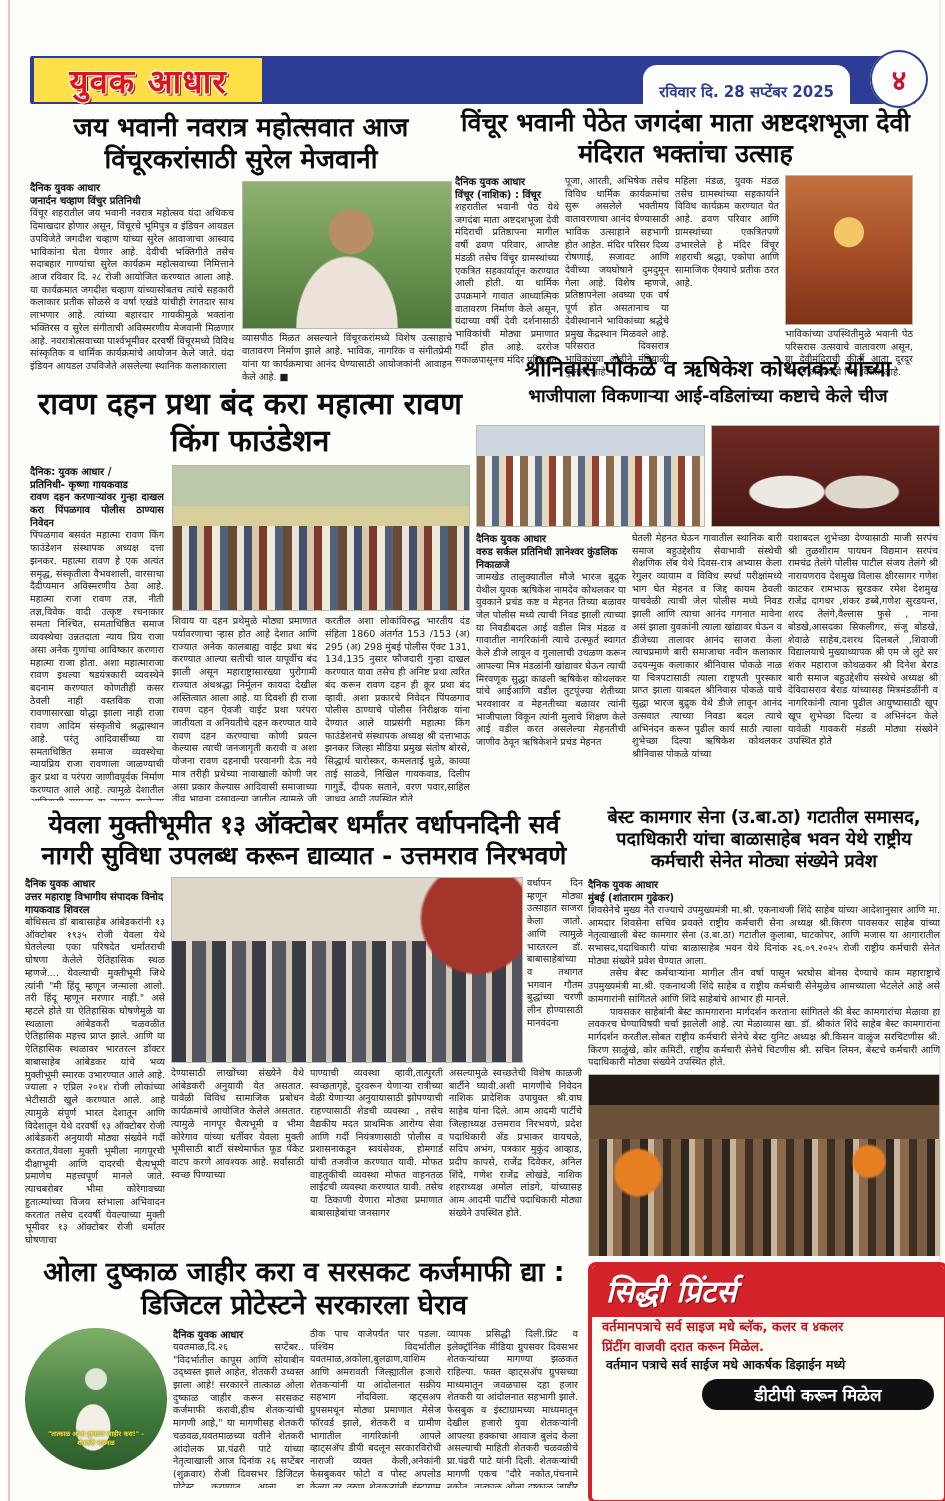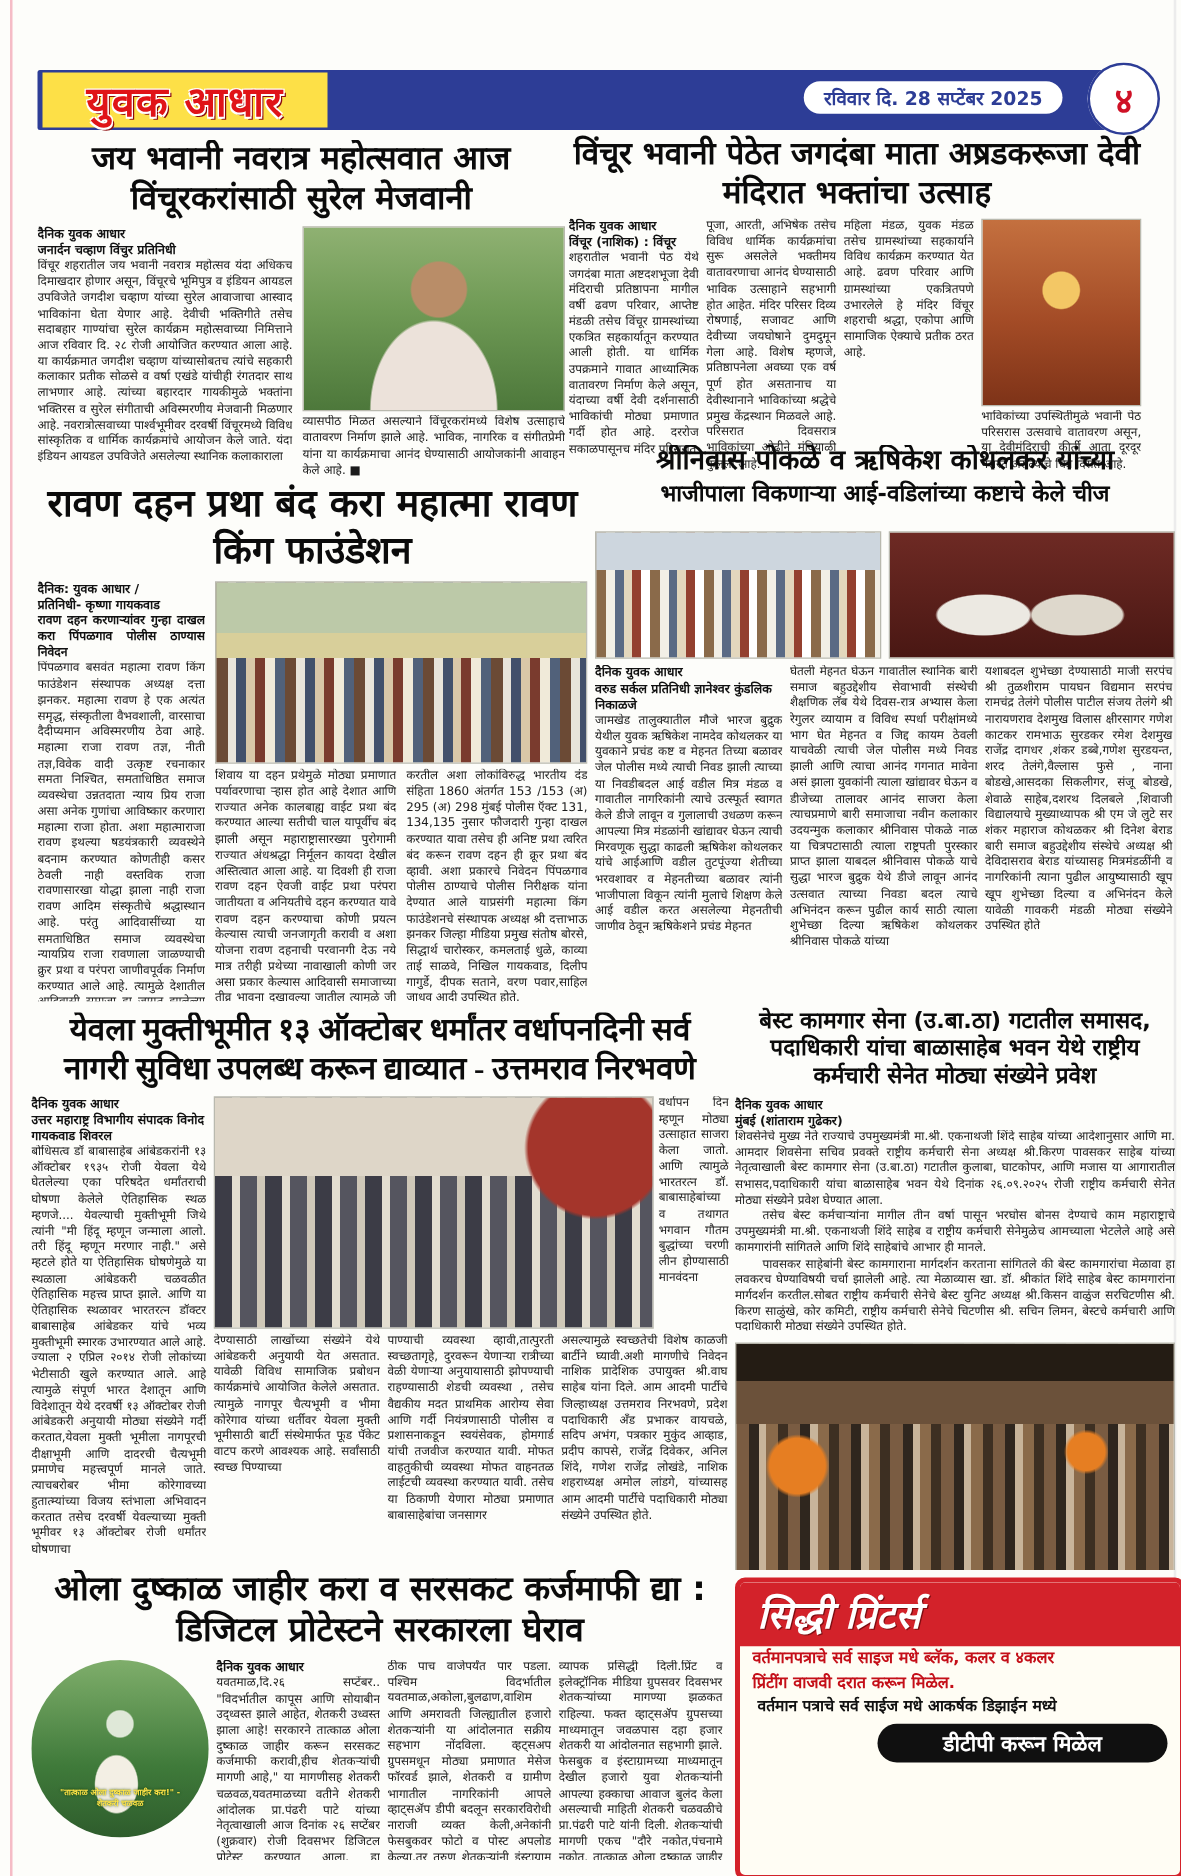--- a/index.html
+++ b/index.html
@@ -3,21 +3,21 @@
 <meta charset="utf-8">
 <style>
   html,body{margin:0;padding:0;background:#ffffff;}
   .page{position:relative;width:945px;height:1501px;background:#fdfdfa;overflow:hidden;
         font-family:"DejaVu Sans",sans-serif;color:#1b1b1b;}
   .edge{position:absolute;top:0;bottom:0;width:2px;}
   .masthead{position:absolute;left:30px;top:56px;width:886px;height:48px;background:#2d3d96;border-radius:2px;}
   .logo-patch{position:absolute;left:4px;top:2px;width:228px;height:44px;background:#fde047;display:flex;align-items:center;justify-content:center;}
   .logo{font-size:33px;font-weight:800;color:#e01418;letter-spacing:1px;
         text-shadow:-1px -1px 0 #fff,1px -1px 0 #fff,-1px 1px 0 #fff,1px 1px 0 #fff,2px 2px 0 #8c0b0e;}
-  .date-box{position:absolute;right:66px;top:9px;background:#ffffff;border-radius:14px;padding:3px 16px;
+  .date-box{position:absolute;right:66px;top:9px;background:#ffffff;border-radius:14px;padding:16px 16px;
         color:#2d3d96;font-weight:700;font-size:15px;white-space:nowrap;}
   .page-circle{position:absolute;right:-12px;top:-6px;width:58px;height:58px;background:#ffffff;border-radius:50%;
         display:flex;align-items:center;justify-content:center;color:#cf1126;font-size:28px;font-weight:800;
         box-shadow:0 0 0 2px #2d3d96 inset;}
   .art{position:absolute;overflow:hidden;}
   .hl{margin:0 0 6px 0;font-weight:800;color:#0b0b0b;text-align:center;line-height:1.22;padding:0 4px;}
   .row{display:flex;gap:8px;}
   .tcol{overflow:hidden;}
   .bt{font-size:9.5px;line-height:1.34;text-align:justify;color:#1b1b1b;overflow:hidden;}
   .byline{font-size:10px;font-weight:700;color:#111;line-height:1.3;}
@@ -91,21 +91,21 @@
         <div class="bt">विंचूर शहरातील जय भवानी नवरात्र महोत्सव यंदा अधिकच दिमाखदार होणार असून, विंचूरचे भूमिपुत्र व इंडियन आयडल उपविजेते जगदीश चव्हाण यांच्या सुरेल आवाजाचा आस्वाद भाविकांना घेता येणार आहे. देवीची भक्तिगीते तसेच सदाबहार गाण्यांचा सुरेल कार्यक्रम महोत्सवाच्या निमित्ताने आज रविवार दि. २८ रोजी आयोजित करण्यात आला आहे. या कार्यक्रमात जगदीश चव्हाण यांच्यासोबतच त्यांचे सहकारी कलाकार प्रतीक सोळसे व वर्षा एखंडे यांचीही रंगतदार साथ लाभणार आहे. त्यांच्या बहारदार गायकीमुळे भक्तांना भक्तिरस व सुरेल संगीताची अविस्मरणीय मेजवानी मिळणार आहे. नवरात्रोत्सवाच्या पार्श्वभूमीवर दरवर्षी विंचूरमध्ये विविध सांस्कृतिक व धार्मिक कार्यक्रमांचे आयोजन केले जाते. यंदा इंडियन आयडल उपविजेते असलेल्या स्थानिक कलाकाराला</div>
       </div>
       <div style="width:210px;">
         <div class="photo ph-singer" style="height:146px;"></div>
         <div class="bt" style="height:50px;margin-top:3px;">व्यासपीठ मिळत असल्याने विंचूरकरांमध्ये विशेष उत्साहाचे वातावरण निर्माण झाले आहे. भाविक, नागरिक व संगीतप्रेमी यांना या कार्यक्रमाचा आनंद घेण्यासाठी आयोजकांनी आवाहन केले आहे.  ■</div>
       </div>
     </div>
   </section>
 
   <section class="art" style="left:455px;top:108px;width:461px;height:276px;">
-    <h1 class="hl" style="font-size:25px;">विंचूर भवानी पेठेत जगदंबा माता अष्रडकरूजा देवी मंदिरात भक्तांचा उत्साह</h1>
+    <h1 class="hl" style="font-size:25px;">विंचूर भवानी पेठेत जगदंबा माता अष्टदशभूजा देवी मंदिरात भक्तांचा उत्साह</h1>
     <div class="row" style="gap:6px;">
       <div class="tcol" style="width:104px;height:206px;">
         <div class="byline">दैनिक युवक आधार</div>
         <div class="byline">विंचूर (नाशिक) : विंचूर</div>
         <div class="bt">शहरातील भवानी पेठ येथे जगदंबा माता अष्टदशभूजा देवी मंदिराची प्रतिष्ठापना मागील वर्षी ढवण परिवार, आप्तेष्ट मंडळी तसेच विंचूर ग्रामस्थांच्या एकत्रित सहकार्यातून करण्यात आली होती. या धार्मिक उपक्रमाने गावात आध्यात्मिक वातावरण निर्माण केले असून, यंदाच्या वर्षी देवी दर्शनासाठी भाविकांची मोठ्या प्रमाणात गर्दी होत आहे. दररोज सकाळपासूनच मंदिर परिसरात</div>
       </div>
       <div class="tcol bt" style="width:104px;height:206px;">पूजा, आरती, अभिषेक तसेच विविध धार्मिक कार्यक्रमांचा सुरू असलेले भक्तीमय वातावरणाचा आनंद घेण्यासाठी भाविक उत्साहाने सहभागी होत आहेत. मंदिर परिसर दिव्य रोषणाई, सजावट आणि देवीच्या जयघोषाने दुमदुमून गेला आहे. विशेष म्हणजे, प्रतिष्ठापनेला अवघ्या एक वर्ष पूर्ण होत असतानाच या देवीस्थानाने भाविकांच्या श्रद्धेचे प्रमुख केंद्रस्थान मिळवले आहे. परिसरात दिवसरात्र भाविकांच्या ओढीने मंदियाळी फुलली आहे.</div>
       <div class="tcol bt" style="width:104px;height:206px;">महिला मंडळ, युवक मंडळ तसेच ग्रामस्थांच्या सहकार्याने विविध कार्यक्रम करण्यात येत आहे. ढवण परिवार आणि ग्रामस्थांच्या एकत्रितपणे उभारलेले हे मंदिर विंचूर शहराची श्रद्धा, एकोपा आणि सामाजिक ऐक्याचे प्रतीक ठरत आहे.</div>
       <div style="width:128px;">
         <div class="photo ph-deity" style="height:148px;"></div>
@@ -145,21 +145,21 @@
         <div class="byline">दैनिक युवक आधार</div>
         <div class="byline">वरुड सर्कल प्रतिनिधी ज्ञानेश्वर कुंडलिक निकाळजे</div>
         <div class="bt">जामखेड तालुक्यातील मौजे भारज बुद्रुक येथील युवक ऋषिकेश नामदेव कोथलकर या युवकाने प्रचंड कष्ट व मेहनत तिच्या बळावर जेल पोलीस मध्ये त्याची निवड झाली त्याच्या या निवडीबदल आई वडील मित्र मंडळ व गावातील नागरिकांनी त्याचे उत्स्फूर्त स्वागत केले डीजे लावून व गुलालाची उधळण करून आपल्या मित्र मंडळांनी खांद्यावर घेऊन त्याची मिरवणूक सुद्धा काढली ऋषिकेश कोथलकर यांचे आईआणि वडील तुटपूंज्या शेतीच्या भरवशावर व मेहनतीच्या बळावर त्यांनी भाजीपाला विकून त्यांनी मुलाचे शिक्षण केले आई वडील करत असलेल्या मेहनतीची जाणीव ठेवून ऋषिकेशने प्रचंड मेहनत</div>
       </div>
       <div class="tcol bt" style="width:150px;height:228px;">घेतली मेहनत घेऊन गावातील स्थानिक बारी समाज बहुउद्देशीय सेवाभावी संस्थेची शैक्षणिक लॅब येथे दिवस-रात्र अभ्यास केला रेगुलर व्यायाम व विविध स्पर्धा परीक्षांमध्ये भाग घेत मेहनत व जिद्द कायम ठेवली याचवेळी त्याची जेल पोलीस मध्ये निवड झाली आणि त्याचा आनंद गगनात मावेना असं झाला युवकांनी त्याला खांद्यावर घेऊन व डीजेच्या तालावर आनंद साजरा केला त्याचप्रमाणे बारी समाजाचा नवीन कलाकार उदयन्मुक कलाकार श्रीनिवास पोकळे नाळ या चित्रपटासाठी त्याला राष्ट्रपती पुरस्कार प्राप्त झाला याबदल श्रीनिवास पोकळे याचे सुद्धा भारज बुद्रुक येथे डीजे लावून आनंद उत्सवात त्याच्या निवडा बदल त्याचे अभिनंदन करून पुढील कार्य साठी त्याला शुभेच्छा दिल्या ऋषिकेश कोथलकर श्रीनिवास पोकळे यांच्या</div>
       <div class="tcol bt" style="width:150px;height:228px;">यशाबदल शुभेच्छा देण्यासाठी माजी सरपंच श्री तुळशीराम पायघन विद्यमान सरपंच रामचंद्र तेलंगे पोलीस पाटील संजय तेलंगे श्री नारायणराव देशमुख विलास क्षीरसागर गणेश काटकर रामभाऊ सुरडकर रमेश देशमुख राजेंद्र दागधर ,शंकर डब्बे,गणेश सुरडयन्त, शरद तेलंगे,वैल्लास फुसे , नाना बोडखे,आसदका सिकलीगर, संजू बोडखे, शेवाळे साहेब,दशरथ दिलबले ,शिवाजी विद्यालयाचे मुख्याध्यापक श्री एम जे लुटे सर शंकर महाराज कोथळकर श्री दिनेश बेराड बारी समाज बहुउद्देशीय संस्थेचे अध्यक्ष श्री देविदासराव बेराड यांच्यासह मित्रमंडळींनी व नागरिकांनी त्याना पुढील आयुष्यासाठी खूप खूप शुभेच्छा दिल्या व अभिनंदन केले यावेळी गावकरी मंडळी मोठ्या संख्येने उपस्थित होते</div>
     </div>
   </section>
 
   <section class="art" style="left:25px;top:810px;width:558px;height:448px;">
-    <h1 class="hl" style="font-size:25px;font-family:Liberation Serif, serif;">येवला मुक्तीभूमीत १३ ऑक्टोबर धर्मांतर वर्धापनदिनी सर्व नागरी सुविधा उपलब्ध करून द्याव्यात -  उत्तमराव निरभवणे</h1>
+    <h1 class="hl" style="font-size:25px;">येवला मुक्तीभूमीत १३ ऑक्टोबर धर्मांतर वर्धापनदिनी सर्व नागरी सुविधा उपलब्ध करून द्याव्यात -  उत्तमराव निरभवणे</h1>
     <div class="row" style="gap:6px;">
       <div class="tcol" style="width:140px;height:372px;">
         <div class="byline">दैनिक युवक आधार</div>
         <div class="byline">उत्तर महाराष्ट्र विभागीय संपादक विनोद गायकवाड शिवरल</div>
         <div class="bt">बोधिसत्व डॉ बाबासाहेब आंबेडकरांनी १३ ऑक्टोबर १९३५ रोजी येवला येथे घेतलेल्या एका परिषदेत धर्मांतराची घोषणा केलेले ऐतिहासिक स्थळ म्हणजे.... येवल्याची मुक्तीभूमी जिथे त्यांनी "मी हिंदू म्हणून जन्माला आलो. तरी हिंदू म्हणून मरणार नाही." असे म्हटले होते या ऐतिहासिक घोषणेमुळे या स्थळाला आंबेडकरी चळवळीत ऐतिहासिक महत्त्व प्राप्त झाले. आणि या ऐतिहासिक स्थळावर भारतरत्न डॉक्टर बाबासाहेब आंबेडकर यांचे भव्य मुक्तीभूमी स्मारक उभारण्यात आले आहे. ज्याला २ एप्रिल २०१४ रोजी लोकांच्या भेटीसाठी खुले करण्यात आले. आहे त्यामुळे संपूर्ण भारत देशातून आणि विदेशातून येथे दरवर्षी १३ ऑक्टोबर रोजी आंबेडकरी अनुयायी मोठ्या संख्येने गर्दी करतात,येवला मुक्ती भूमीला नागपूरची दीक्षाभूमी आणि दादरची चैत्यभूमी प्रमाणेच महत्त्वपूर्ण मानले जाते. त्याचबरोबर भीमा कोरेगावच्या हुतात्म्यांच्या विजय स्तंभाला अभिवादन करतात तसेच दरवर्षी येवल्याच्या मुक्ती भूमीवर १३ ऑक्टोबर रोजी धर्मांतर घोषणाचा</div>
       </div>
       <div style="width:412px;">
         <div class="row" style="gap:4px;">
           <div class="photo ph-office" style="width:350px;height:184px;"></div>
           <div class="tcol bt" style="width:56px;height:184px;">वर्धापन दिन म्हणून मोठ्या उत्साहात साजरा केला जातो. आणि त्यामुळे भारतरत्न डॉ. बाबासाहेबांच्या व तथागत भगवान गौतम बुद्धांच्या चरणी लीन होण्यासाठी मानवंदना</div>

